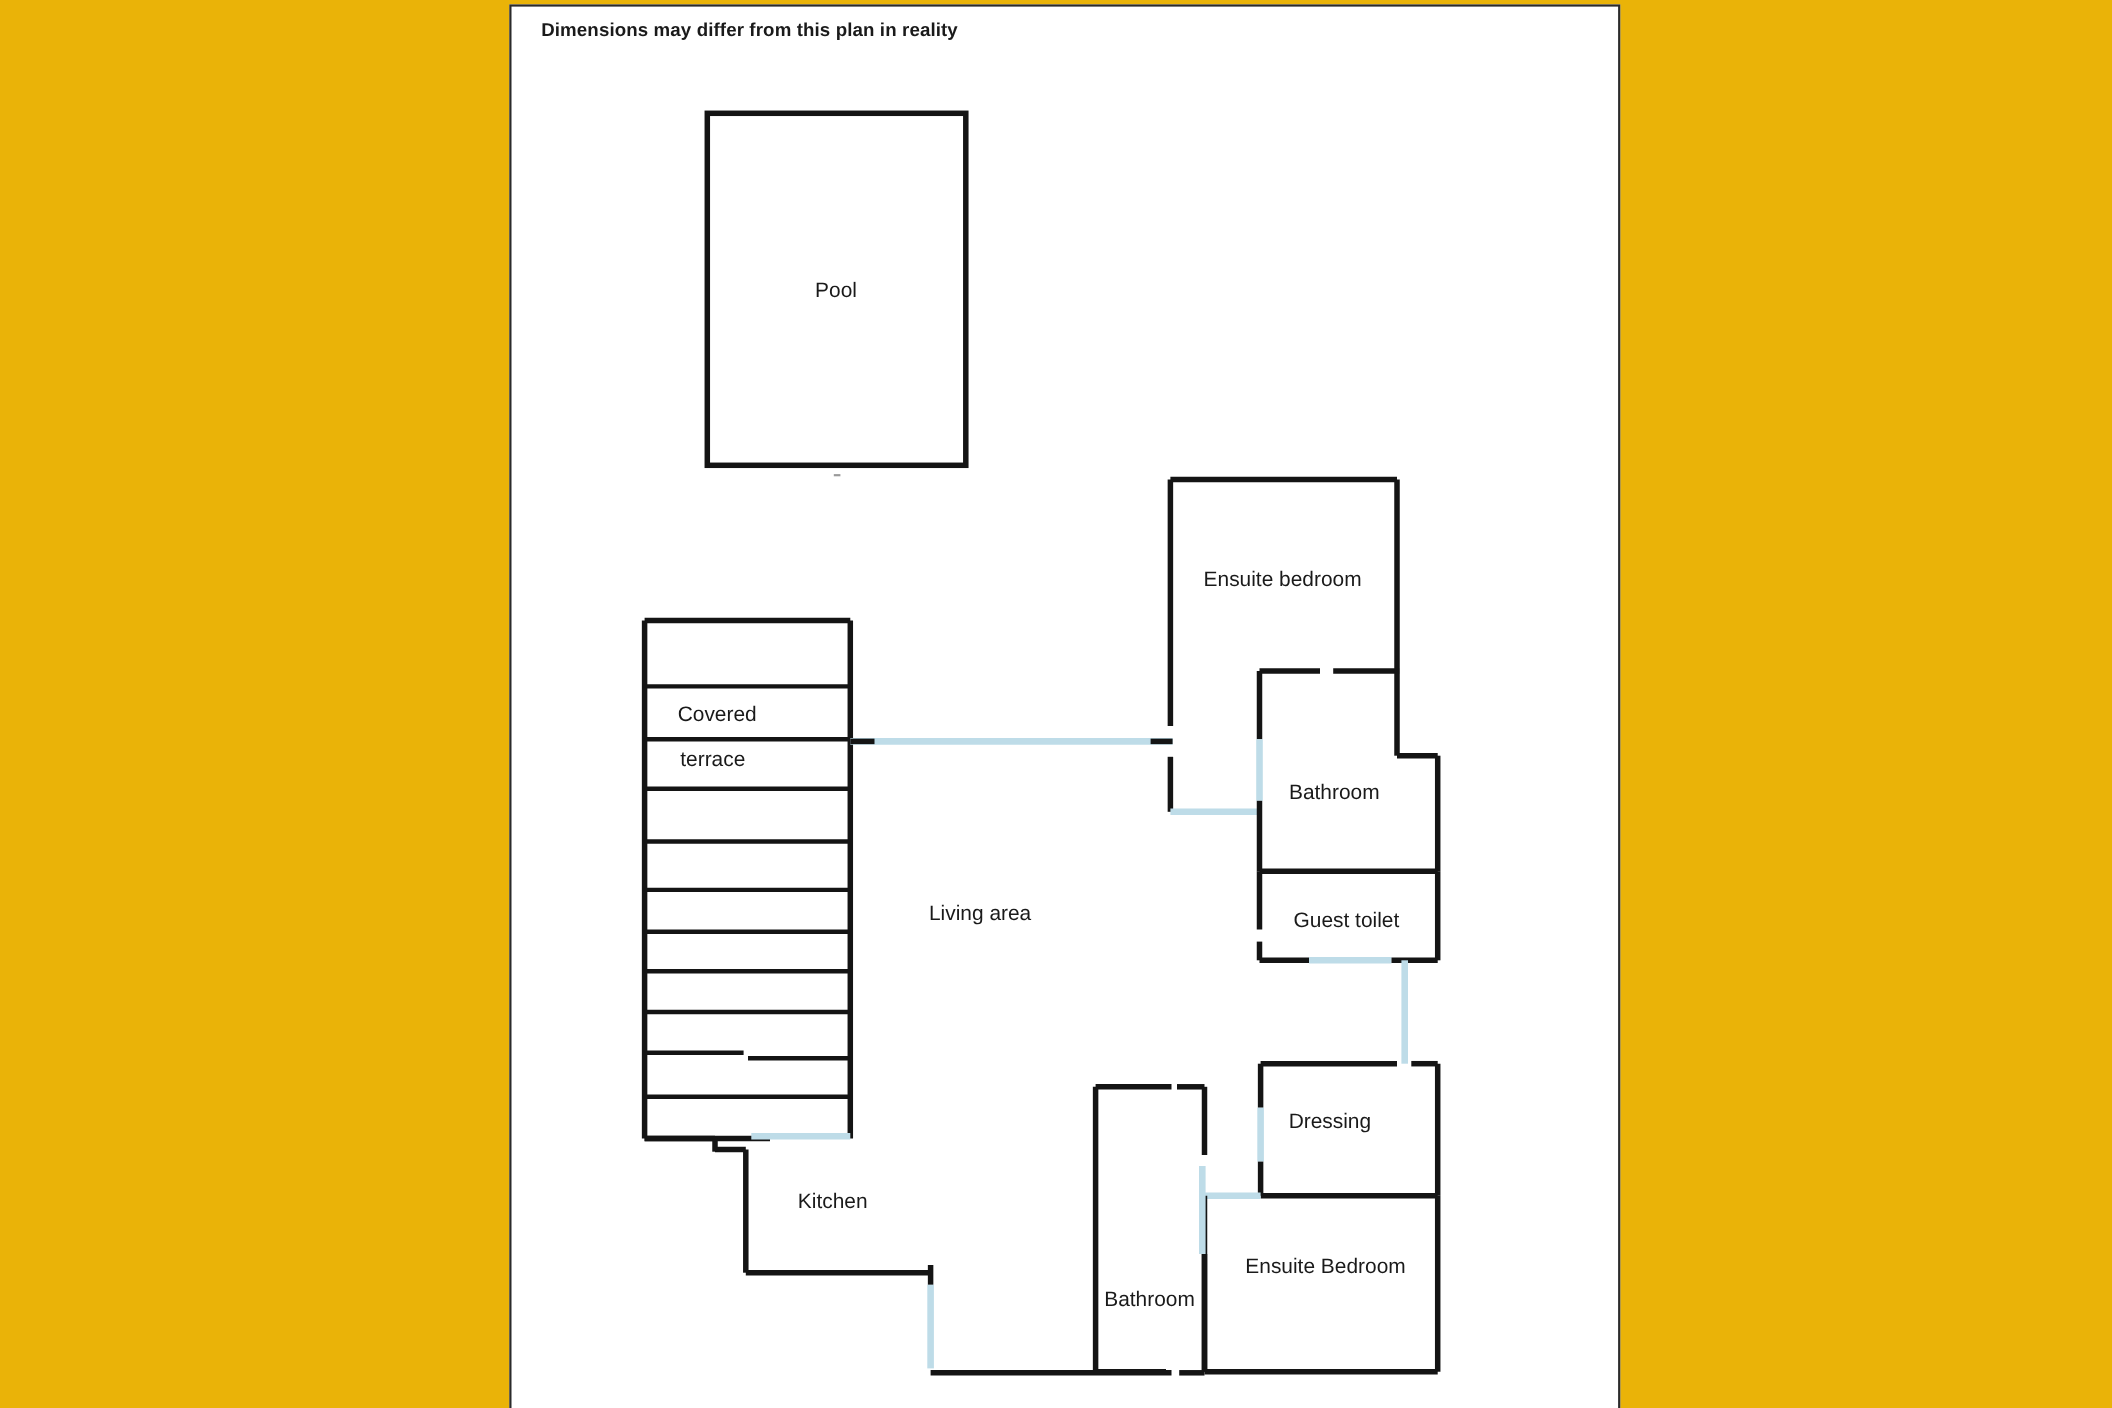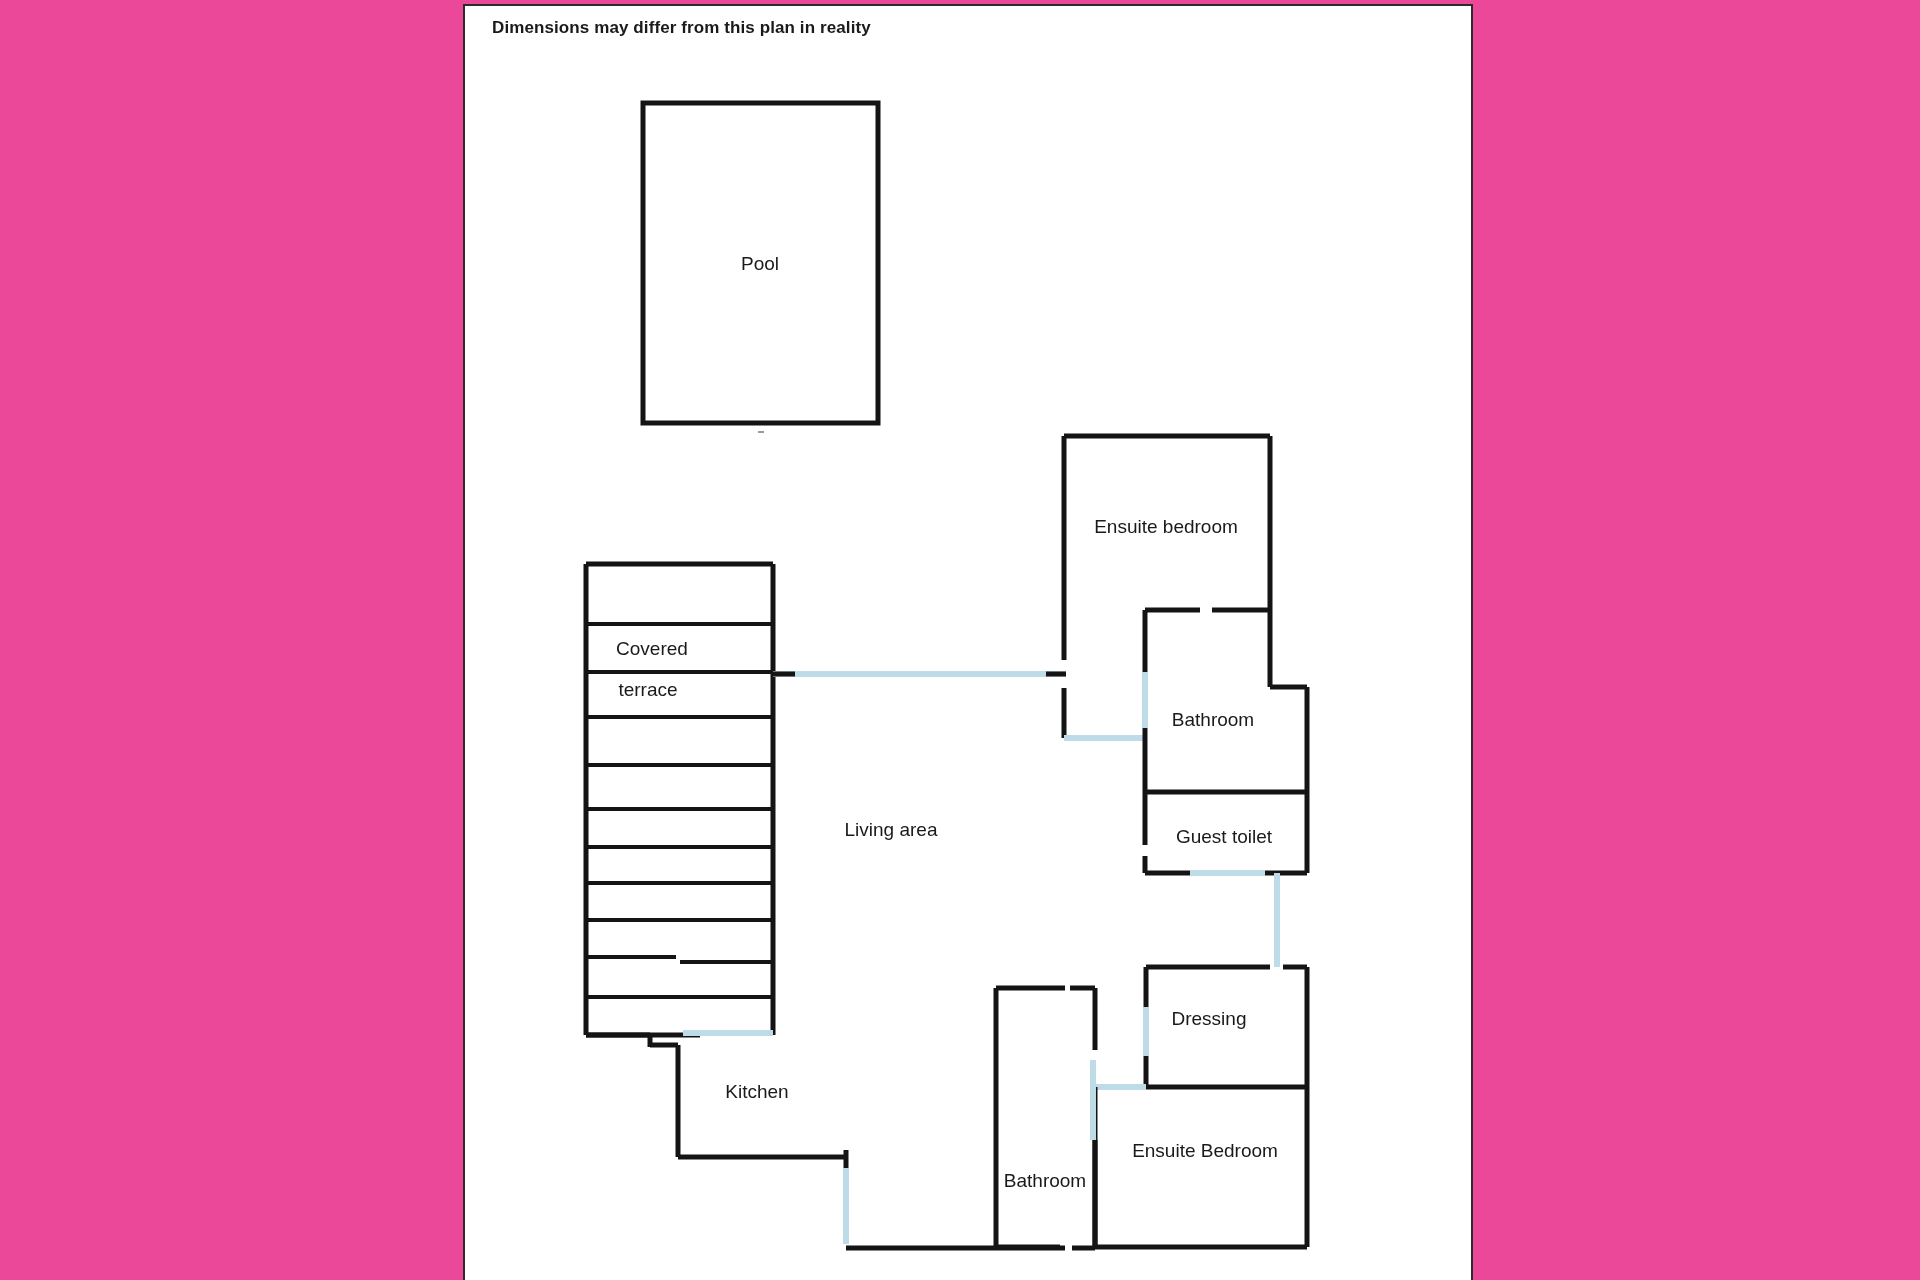--- a/index.html
+++ b/index.html
@@ -8,21 +8,21 @@
     background: #ffffff;
     width: 1920px;
     height: 1280px;
     overflow: hidden;
     font-family: "Liberation Sans", sans-serif;
   }
   #page {
     position: relative;
     width: 1920px;
     height: 1280px;
-    background: #ec4899;
+    background: #eab308;
   }
   #plan-frame {
     position: absolute;
     left: 463px;
     top: 4px;
     width: 1010px;
     height: 1278px;
     border: 2px solid #2b2b2b;
     box-sizing: border-box;
     background: #ffffff;

